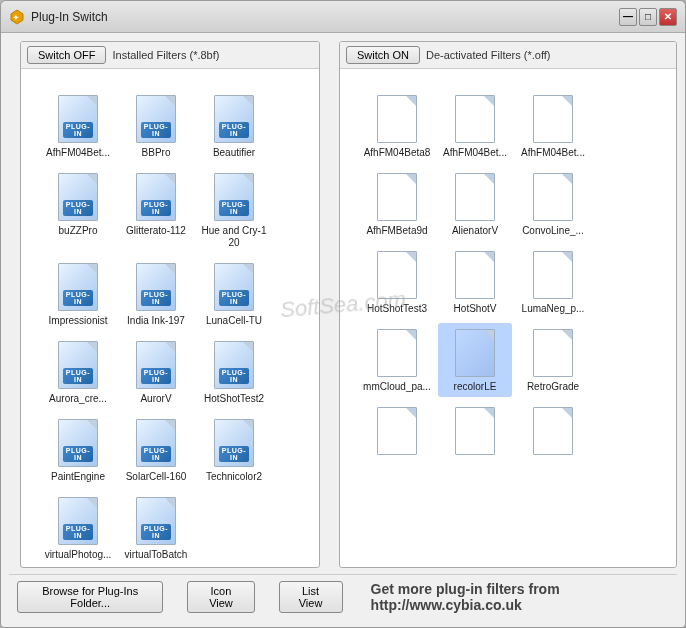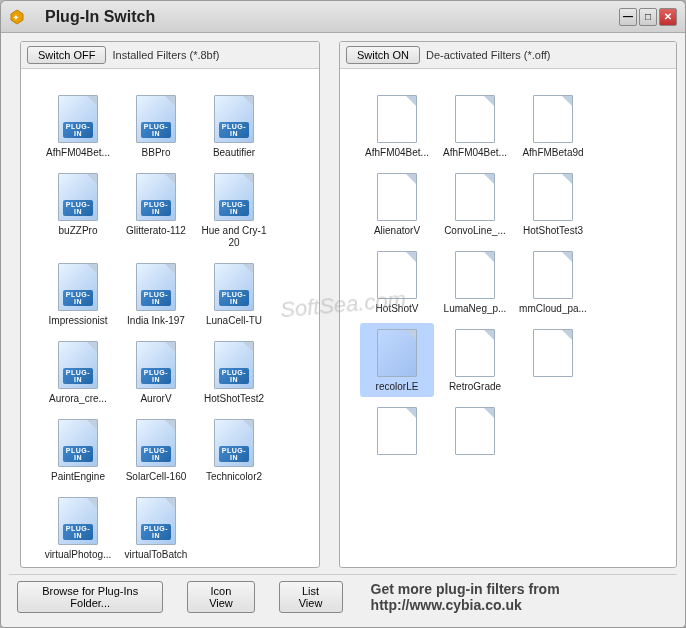--- a/index.html
+++ b/index.html
@@ -31,24 +31,23 @@
       align-items: center;
       justify-content: space-between;
       height: 32px;
     }
     .title-bar-left {
       display: flex;
       align-items: center;
       gap: 6px;
     }
     .title-text {
-      font-size: 16px;
-      font-weight: bold;
+      font-size: 12px;
+      font-weight: normal;
       color: #222;
-      margin-left: 14px;
     }
     .title-buttons {
       display: flex;
       gap: 2px;
     }
     .title-btn {
       width: 18px;
       height: 18px;
       border: 1px solid #888;
       background: linear-gradient(to bottom, #e8e8e8, #ccc);
@@ -404,20 +403,26 @@
             </div>
           </div>
       </div>
 
       <div class="panel panel-right">
         <div class="panel-header">
           <button class="panel-btn">Switch ON</button>
           <span class="panel-title">De-activated Filters (*.off)</span>
         </div>
         <div class="icons-grid" id="right-grid">
+        <div class="file-icon">
+              <div class="file-icon-img">
+                <div class="file-page plain"></div>
+              </div>
+              <div class="file-label">AfhFM04Beta8</div>
+            </div>
             <div class="file-icon">
               <div class="file-icon-img">
                 <div class="file-page plain"></div>
               </div>
               <div class="file-label">AfhFM04Bet...</div>
             </div>
             <div class="file-icon">
               <div class="file-icon-img">
                 <div class="file-page plain"></div>
               </div>

